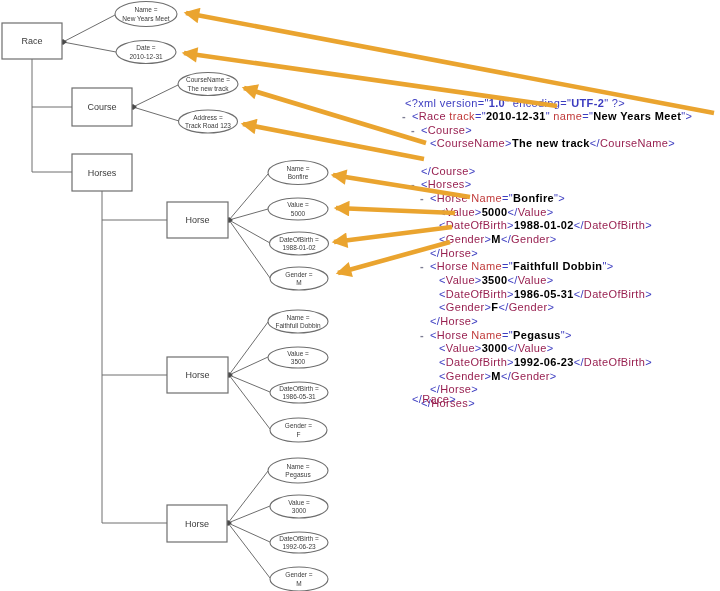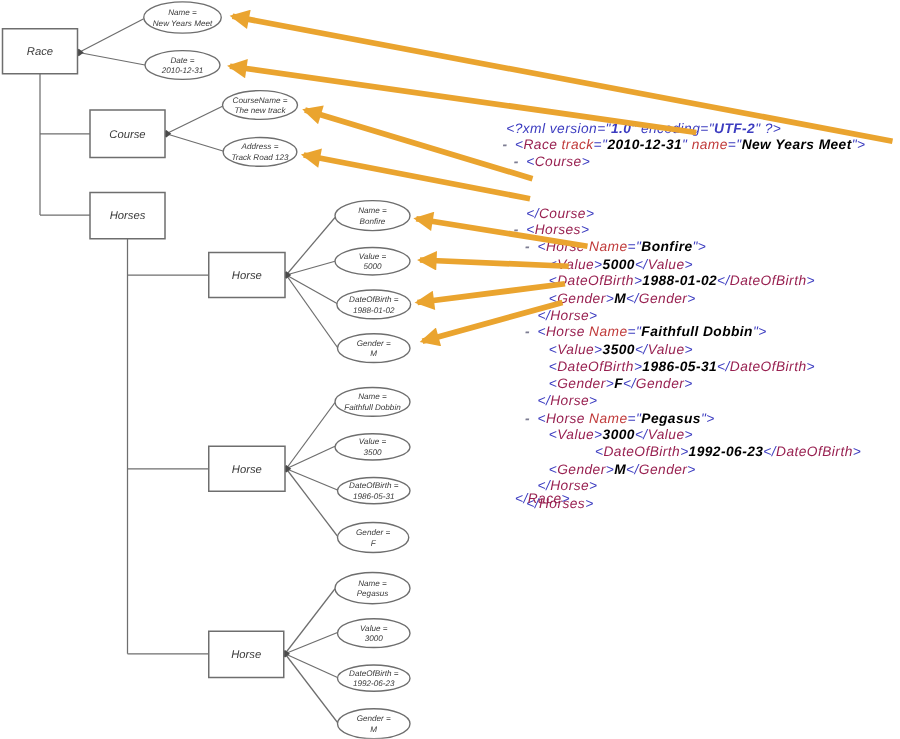--- a/index.html
+++ b/index.html
@@ -1,20 +1,20 @@
 <!DOCTYPE html>
 <html><head>
 <meta charset="utf-8">
 <style>
   html,body{margin:0;padding:0;}
   body{
     width:720px;height:591px;position:relative;background:#ffffff;
     font-family:"Liberation Sans",sans-serif;overflow:hidden;
   }
-  #stage{position:absolute;left:0;top:0;width:596px;height:591px;font-style:italic;}
+  #stage{position:absolute;left:0;top:0;width:596px;height:591px;}
   svg{position:absolute;left:0;top:0;}
   #arrow-layer{pointer-events:none;}
   #xml-panel{position:absolute;left:0;top:0;width:720px;height:591px;}
   .xml-line{
     position:absolute;white-space:pre;
     font-family:"Liberation Sans",sans-serif;
     font-size:11px;line-height:13px;letter-spacing:0.35px;
   }
   .xml-line .b{color:#3c3cc0;}
   .xml-line .t{color:#982050;}
@@ -163,35 +163,36 @@
       <g>
         <ellipse cx="299" cy="579" rx="29" ry="12" fill="#ffffff" stroke="#6e6e6e" stroke-width="1.1"></ellipse>
         <text x="299" y="577" class="ellipse-label">Gender =</text>
         <text x="299" y="585.5" class="ellipse-label">M</text>
       </g>
     </svg>
   <div id="xml-panel">
       <div class="xml-line" style="left: 405px; top: 96.5px;"><span class="b">&lt;?xml version="</span><span class="pb">1.0</span><span class="b">" encoding="</span><span class="pb">UTF-2</span><span class="b">" ?&gt;</span></div>
       <div class="xml-line" style="left: 412px; top: 110.15px;"><span class="marker">-</span><span class="b">&lt;</span><span class="t">Race</span><span class="a"> track</span><span class="b">="</span><span class="v">2010-12-31</span><span class="b">"</span><span class="a"> name</span><span class="b">="</span><span class="v">New Years Meet</span><span class="b">"&gt;</span></div>
       <div class="xml-line" style="left: 421px; top: 123.8px;"><span class="marker">-</span><span class="b">&lt;</span><span class="t">Course</span><span class="b">&gt;</span></div>
+      <div class="xml-line" style="left: 430px; top: 137.45px;"><span class="b">&lt;</span><span class="t">CourseName</span><span class="b">&gt;</span><span class="v">The new track</span><span class="b">&lt;/</span><span class="t">CourseName</span><span class="b">&gt;</span></div>
       <div class="xml-line" style="left: 421px; top: 164.75px;"><span class="b">&lt;/</span><span class="t">Course</span><span class="b">&gt;</span></div>
       <div class="xml-line" style="left: 421px; top: 178.4px;"><span class="marker">-</span><span class="b">&lt;</span><span class="t">Horses</span><span class="b">&gt;</span></div>
       <div class="xml-line" style="left: 430px; top: 192.05px;"><span class="marker">-</span><span class="b">&lt;</span><span class="t">Horse</span><span class="a"> Name</span><span class="b">="</span><span class="v">Bonfire</span><span class="b">"&gt;</span></div>
       <div class="xml-line" style="left: 439px; top: 205.7px;"><span class="b">&lt;</span><span class="t">Value</span><span class="b">&gt;</span><span class="v">5000</span><span class="b">&lt;/</span><span class="t">Value</span><span class="b">&gt;</span></div>
       <div class="xml-line" style="left: 439px; top: 219.35px;"><span class="b">&lt;</span><span class="t">DateOfBirth</span><span class="b">&gt;</span><span class="v">1988-01-02</span><span class="b">&lt;/</span><span class="t">DateOfBirth</span><span class="b">&gt;</span></div>
       <div class="xml-line" style="left: 439px; top: 233px;"><span class="b">&lt;</span><span class="t">Gender</span><span class="b">&gt;</span><span class="v">M</span><span class="b">&lt;/</span><span class="t">Gender</span><span class="b">&gt;</span></div>
       <div class="xml-line" style="left: 430px; top: 246.65px;"><span class="b">&lt;/</span><span class="t">Horse</span><span class="b">&gt;</span></div>
       <div class="xml-line" style="left: 430px; top: 260.3px;"><span class="marker">-</span><span class="b">&lt;</span><span class="t">Horse</span><span class="a"> Name</span><span class="b">="</span><span class="v">Faithfull Dobbin</span><span class="b">"&gt;</span></div>
       <div class="xml-line" style="left: 439px; top: 273.95px;"><span class="b">&lt;</span><span class="t">Value</span><span class="b">&gt;</span><span class="v">3500</span><span class="b">&lt;/</span><span class="t">Value</span><span class="b">&gt;</span></div>
       <div class="xml-line" style="left: 439px; top: 287.6px;"><span class="b">&lt;</span><span class="t">DateOfBirth</span><span class="b">&gt;</span><span class="v">1986-05-31</span><span class="b">&lt;/</span><span class="t">DateOfBirth</span><span class="b">&gt;</span></div>
       <div class="xml-line" style="left: 439px; top: 301.25px;"><span class="b">&lt;</span><span class="t">Gender</span><span class="b">&gt;</span><span class="v">F</span><span class="b">&lt;/</span><span class="t">Gender</span><span class="b">&gt;</span></div>
       <div class="xml-line" style="left: 430px; top: 314.9px;"><span class="b">&lt;/</span><span class="t">Horse</span><span class="b">&gt;</span></div>
       <div class="xml-line" style="left: 430px; top: 328.55px;"><span class="marker">-</span><span class="b">&lt;</span><span class="t">Horse</span><span class="a"> Name</span><span class="b">="</span><span class="v">Pegasus</span><span class="b">"&gt;</span></div>
       <div class="xml-line" style="left: 439px; top: 342.2px;"><span class="b">&lt;</span><span class="t">Value</span><span class="b">&gt;</span><span class="v">3000</span><span class="b">&lt;/</span><span class="t">Value</span><span class="b">&gt;</span></div>
-      <div class="xml-line" style="left: 439px; top: 355.85px; margin-left: 37px;"><span class="b">&lt;</span><span class="t">DateOfBirth</span><span class="b">&gt;</span><span class="v">1992-06-23</span><span class="b">&lt;/</span><span class="t">DateOfBirth</span><span class="b">&gt;</span></div>
+      <div class="xml-line" style="left: 439px; top: 355.85px;"><span class="b">&lt;</span><span class="t">DateOfBirth</span><span class="b">&gt;</span><span class="v">1992-06-23</span><span class="b">&lt;/</span><span class="t">DateOfBirth</span><span class="b">&gt;</span></div>
       <div class="xml-line" style="left: 439px; top: 369.5px;"><span class="b">&lt;</span><span class="t">Gender</span><span class="b">&gt;</span><span class="v">M</span><span class="b">&lt;/</span><span class="t">Gender</span><span class="b">&gt;</span></div>
       <div class="xml-line" style="left: 430px; top: 383.15px;"><span class="b">&lt;/</span><span class="t">Horse</span><span class="b">&gt;</span></div>
       <div class="xml-line" style="left: 421px; top: 396.8px;"><span class="b">&lt;/</span><span class="t">Horses</span><span class="b">&gt;</span></div>
       <div class="xml-line" style="left: 412px; top: 393px;"><span class="b">&lt;/</span><span class="t">Race</span><span class="b">&gt;</span></div>
     </div>
   <svg id="arrow-layer" width="720" height="591">
       <defs>
         <marker id="ah" viewBox="0 0 10 10" refX="8.5" refY="5" markerWidth="4.4" markerHeight="3.4" orient="auto">
           <path d="M 0 0 L 10 5 L 0 10 Z" fill="#EAA42F"></path>
         </marker>

